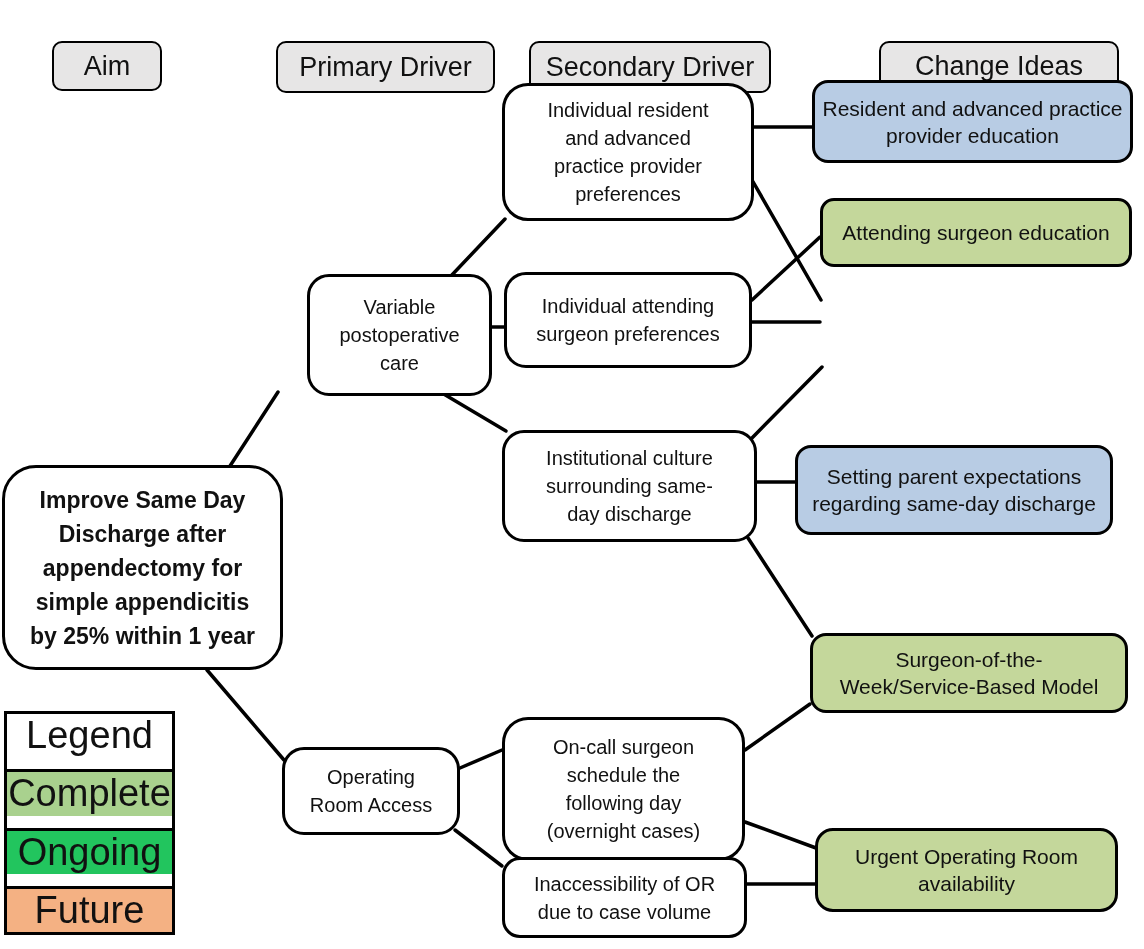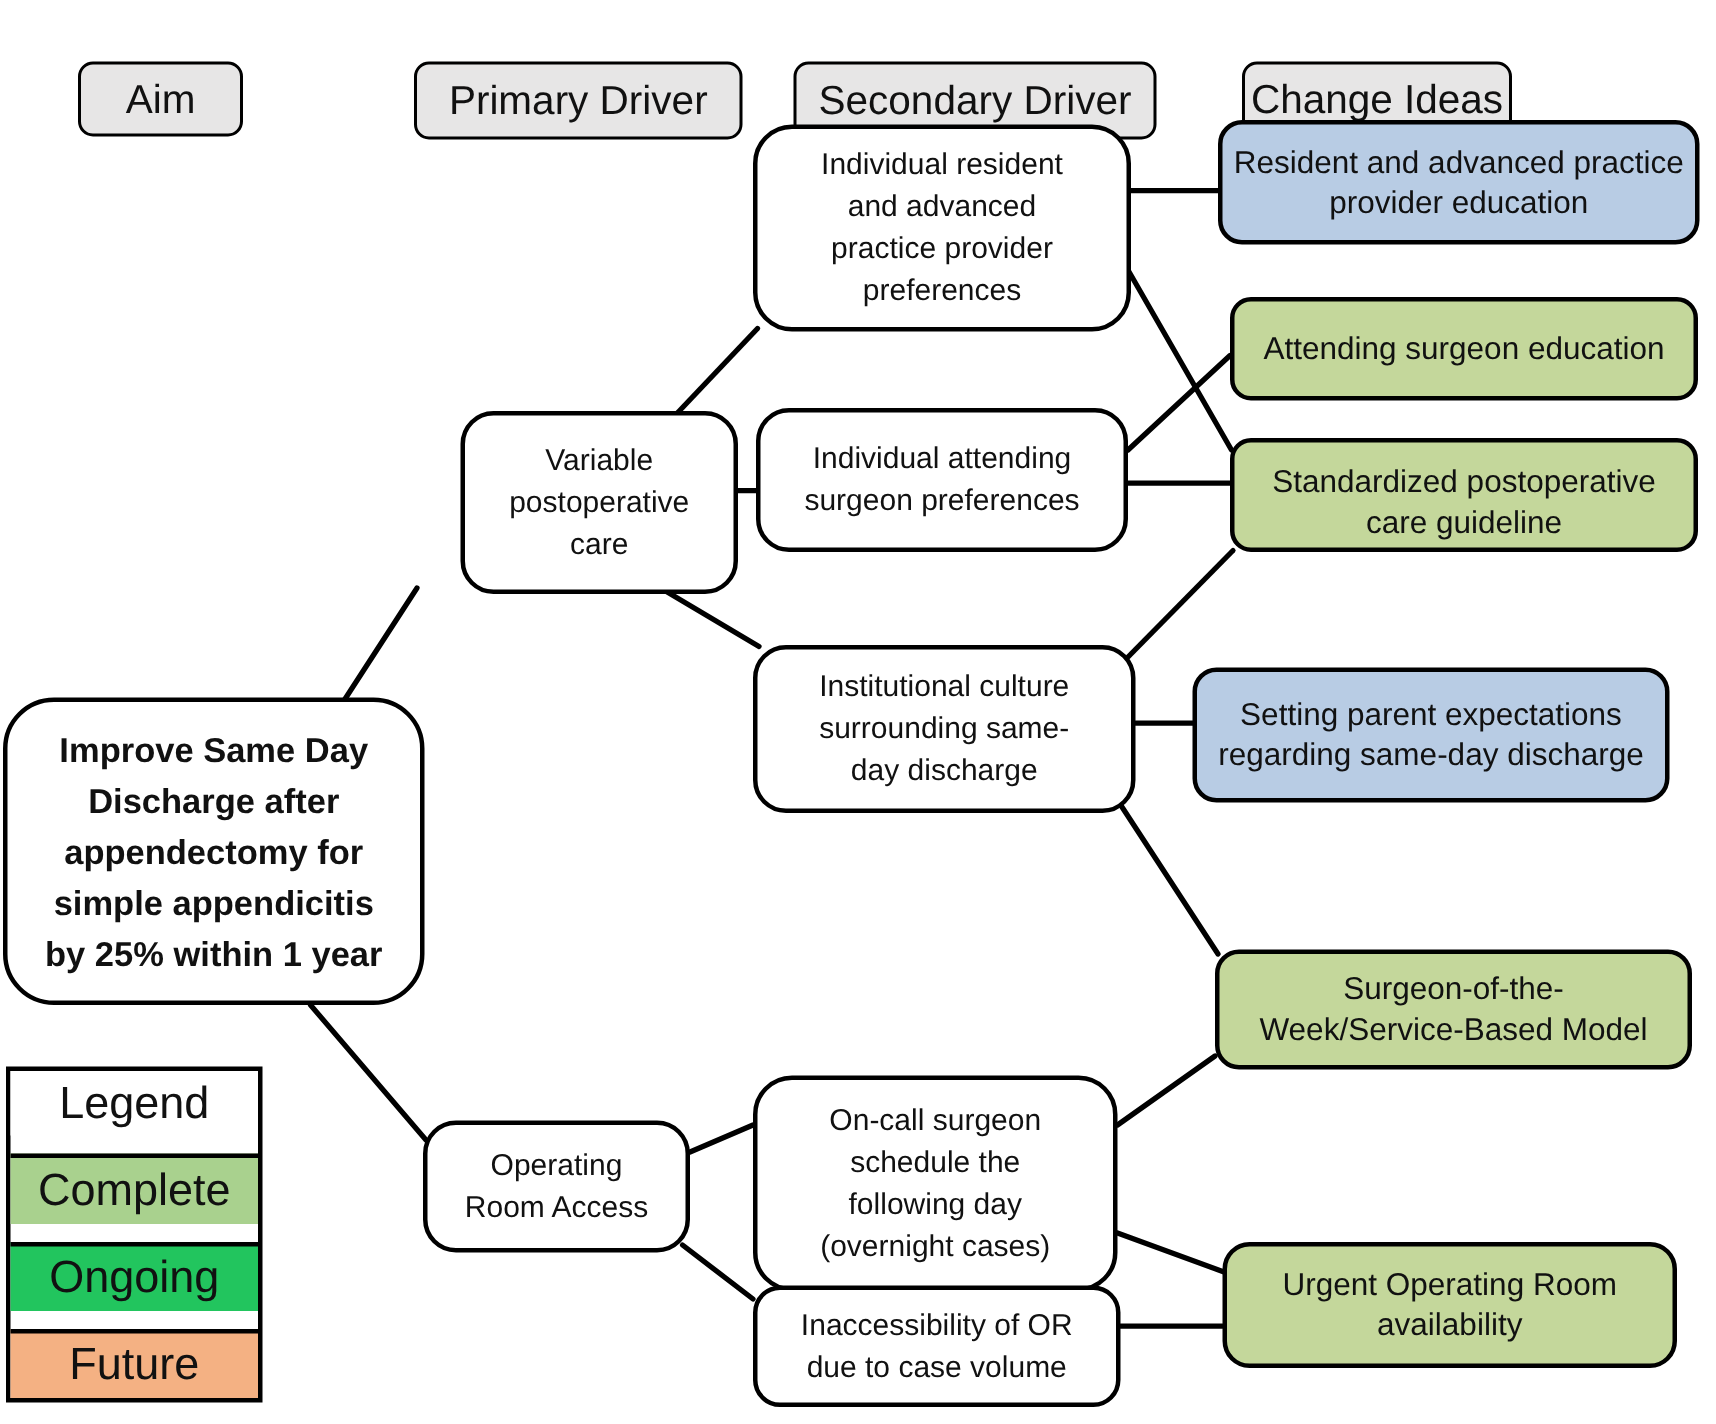--- a/index.html
+++ b/index.html
@@ -11,21 +11,21 @@
   .hdr{background:#e7e6e6;border:2.5px solid #000;border-radius:10px;font-size:27px;line-height:30px;margin-top:31px;}
   .aim{border-width:3.5px;border-radius:34px;font-weight:bold;font-size:23px;line-height:34px;}
   .node{border-radius:22px;font-size:20px;line-height:28px;}
   .ci{border-radius:16px;font-size:21px;line-height:27px;border-width:3px;}
   .ci.green{background:#c4d79b;}
   .ci.blue{background:#b8cce4;}
   .ci.clip{align-items:flex-start;padding-top:13px;overflow:hidden;}
   .legend{position:absolute;left:4px;top:711px;width:171px;height:224px;box-sizing:border-box;
           border:3px solid #000;z-index:1;display:flex;flex-direction:column;}
   .legend .row{flex:1;display:flex;align-items:center;justify-content:center;
-               font-size:30px;box-sizing:border-box;}
+               font-size:38px;box-sizing:border-box;}
   .legend .row + .row{border-top:3px solid #000000;margin-top:12px;}
   .lg-title{background:#fff;}
   .lg-complete{background:#a9d18e;}
   .lg-ongoing{background:#22c55e;}
   .lg-future{background:#f4b183;}
 </style>
 </head>
 <body>
 
 <div class="stage">
@@ -48,21 +48,21 @@
       <line x1="455" y1="830" x2="502" y2="866"></line>
       <line x1="745" y1="750" x2="810" y2="704"></line>
       <line x1="745" y1="822" x2="816" y2="848"></line>
       <line x1="747" y1="884" x2="815" y2="884"></line>
     </g>
   </svg>
 
   <div class="box hdr" style="left:52px;top:10px;width:110px;height:50px;">Aim</div>
   <div class="box hdr" style="left:276px;top:10px;width:219px;height:52px;">Primary Driver</div>
   <div class="box hdr" style="left:529px;top:10px;width:242px;height:52px;">Secondary Driver</div>
-  <div class="box hdr" style="left:828px;top:10px;width:180px;height:50px;">Change Ideas</div>
+  <div class="box hdr" style="left:879px;top:10px;width:240px;height:50px;">Change Ideas</div>
 
   <div class="box aim" style="left:2px;top:465px;width:281px;height:205px;">Improve Same Day
 Discharge after
 appendectomy for
 simple appendicitis
 by 25% within 1 year</div>
 
   <div class="box node" style="left:275px;top:274px;width:185px;height:122px;margin-left:32px;">Variable
 postoperative
 care</div>
@@ -81,22 +81,20 @@
   <div class="box node" style="left:502px;top:693px;width:243px;height:144px;border-radius:26px;margin-top:24px;">On-call surgeon
 schedule the
 following day
 (overnight cases)</div>
   <div class="box node" style="left:502px;top:857px;width:245px;height:81px;border-radius:18px;">Inaccessibility of OR
 due to case volume</div>
 
   <div class="box ci blue" style="left:812px;top:80px;width:321px;height:83px;">Resident and advanced practice
 provider education</div>
   <div class="box ci green" style="left:820px;top:198px;width:312px;height:69px;border-radius:14px;">Attending surgeon education</div>
-  <div class="box ci green clip" style="left:820px;top:292px;width:312px;height:76px;border-radius:14px;">Standardized postoperative
-care guideline</div>
   <div class="box ci blue" style="left:795px;top:445px;width:318px;height:90px;">Setting parent expectations
 regarding same-day discharge</div>
   <div class="box ci green" style="left:810px;top:633px;width:318px;height:80px;">Surgeon-of-the-
 Week/Service-Based Model</div>
   <div class="box ci green" style="left:815px;top:828px;width:303px;height:84px;border-radius:18px;">Urgent Operating Room
 availability</div>
 
   <div class="legend">
     <div class="row lg-title">Legend</div>
     <div class="row lg-complete">Complete</div>

